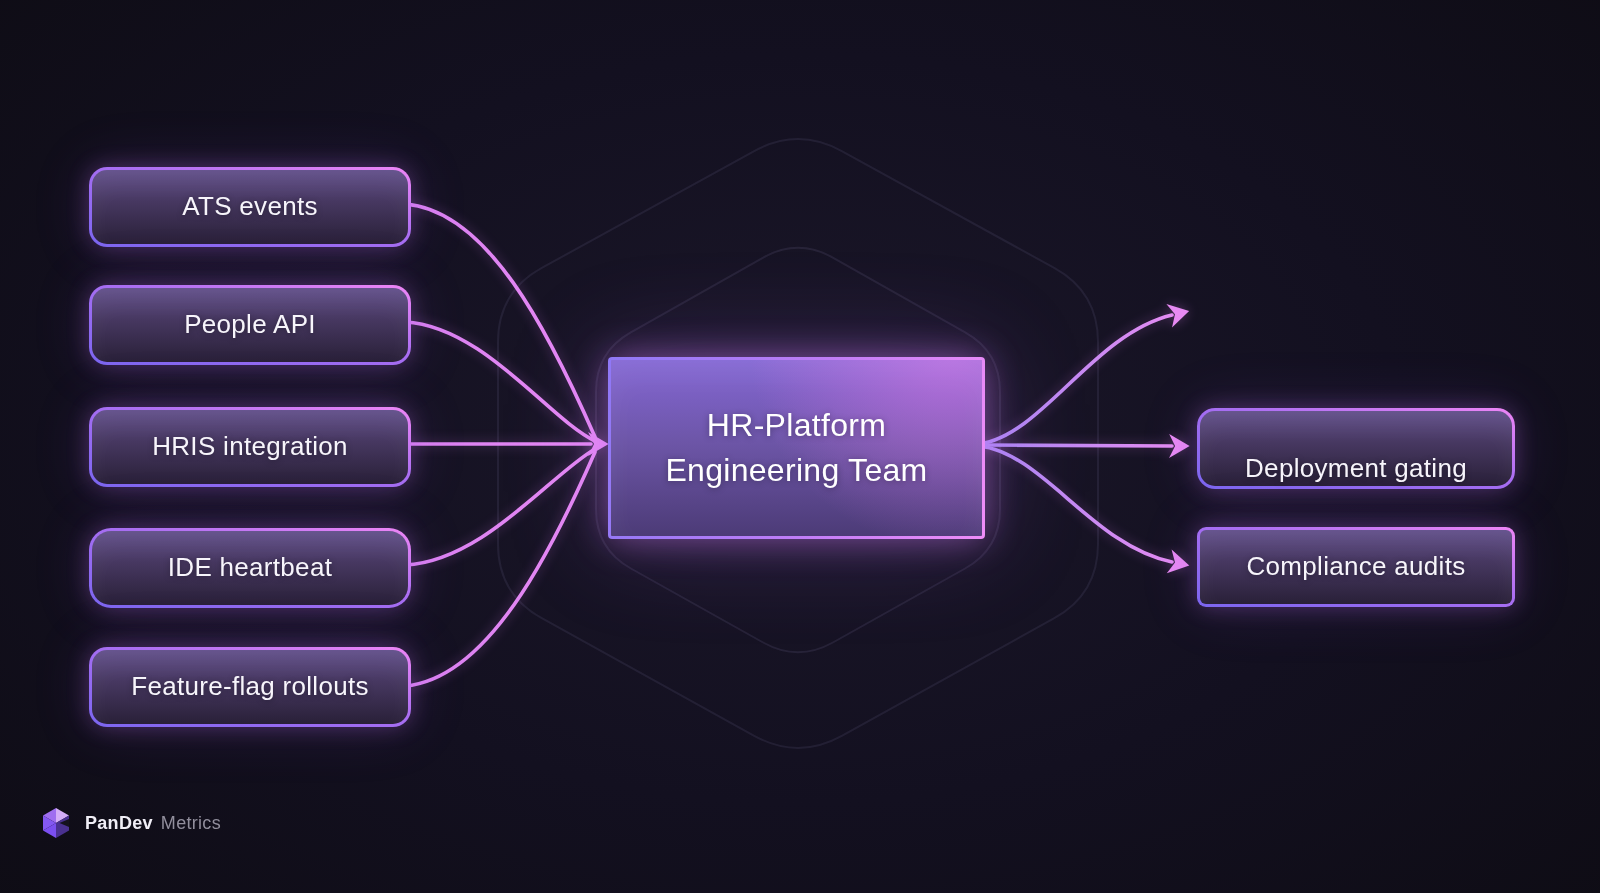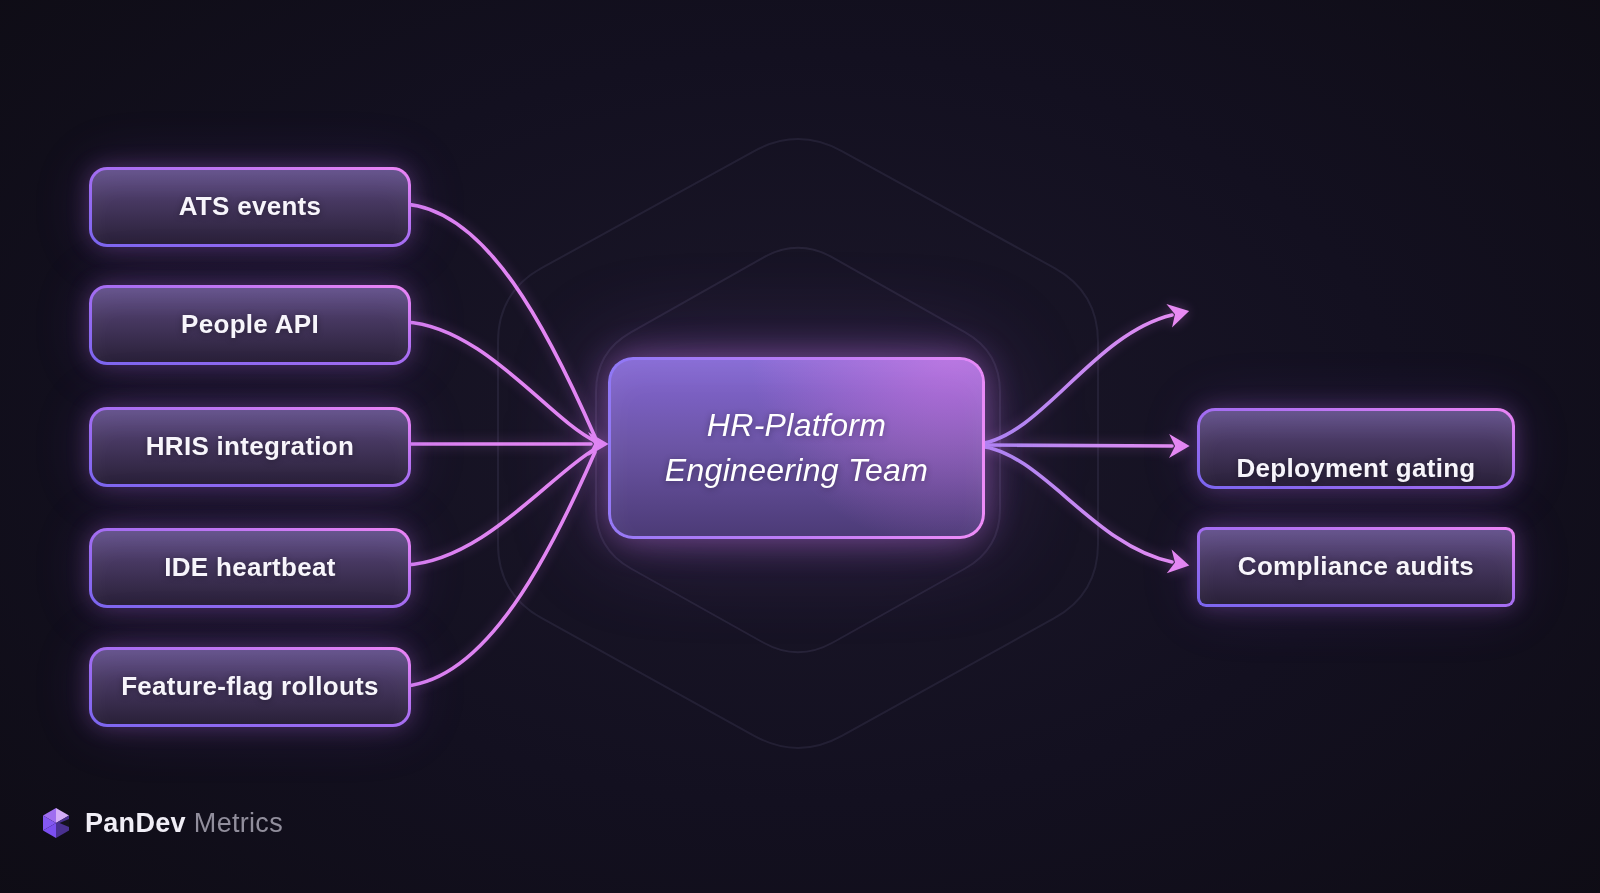--- a/index.html
+++ b/index.html
@@ -15,48 +15,47 @@
   .node{
     position:absolute;display:flex;align-items:center;justify-content:center;
     text-align:center;border:3px solid transparent;border-radius:18px;
     background:
       linear-gradient(180deg,#614e8a 0%,#473861 42%,#292038 100%) padding-box,
       linear-gradient(to top right,#7b66ef 0%,#a96ef2 55%,#ee86f6 100%) border-box;
     box-shadow:0 0 22px rgba(196,116,244,.30),0 0 60px rgba(150,90,230,.15),
       inset 0 14px 26px rgba(255,255,255,.05);
   }
   .node-label{
-    color:#f7f5fb;font-size:26px;font-weight:700;letter-spacing:.3px;line-height:1.3;
+    color:#f7f5fb;font-size:26px;font-weight:400;letter-spacing:.3px;line-height:1.3;
     padding:0 24px;text-shadow:0 1px 6px rgba(0,0,0,.35);
   }
   .node.center{
-    border-radius:25px;border-width:3.5px;
+    border-radius:4px;border-width:3.5px;
     background:
       radial-gradient(circle at 92% -8%, rgba(228,122,236,.55), rgba(228,122,236,0) 52%) padding-box,
       linear-gradient(180deg,#8467d4 0%,#6c55a6 48%,#4c3b77 100%) padding-box,
       linear-gradient(100deg,#8f78f6 0%,#c07df6 55%,#ef8df8 100%) border-box;
     box-shadow:0 0 36px rgba(214,130,250,.48),0 0 100px rgba(160,95,235,.25),
       inset 0 16px 30px rgba(255,255,255,.06);
-    font-style:italic;
   }
   .node.center .node-label{font-size:32px;font-weight:500;line-height:1.4;color:#ffffff;}
 
   
   .n-in-0{left:89px;top:167px;width:316px;height:74px;}
   .n-in-1{left:89px;top:285px;width:316px;height:74px;}
   .n-in-2{left:89px;top:407px;width:316px;height:74px;}
-  .n-in-3{left:89px;top:528px;width:316px;height:74px;}
+  .n-in-3{left:89px;top:528px;width:316px;height:74px;border-radius:22px;}
   .n-in-4{left:89px;top:647px;width:316px;height:74px;justify-content:center;}
   .n-center{left:608px;top:357px;width:371px;height:176px;}
   .n-out-0{left:1197px;top:254px;width:312px;height:112px;}
   .n-out-1{left:1197px;top:408px;width:312px;height:75px;align-items:flex-end;}
   .n-out-2{left:1197px;top:527px;width:312px;height:74px;border-radius:9px;}
 
   .logo{position:absolute;left:38px;top:804px;display:flex;align-items:center;gap:11px;}
-  .logo-text{font-size:27px;font-weight:600;letter-spacing:.3px;}
+  .logo-text{font-size:18px;font-weight:600;letter-spacing:.3px;}
   .logo-name{color:#f0eef6;}
   .logo-product{color:#918e9c;font-weight:500;margin-left:8px;}
 </style>
 </head>
 <body>
 
 <div class="canvas">
 
   <svg class="layer" width="1600" height="893">
     <path d="M 841.8 151.1 L 1054.2 267.9 Q 1098 292 1098 342 L 1098 544 Q 1098 594 1054.3 618.2

